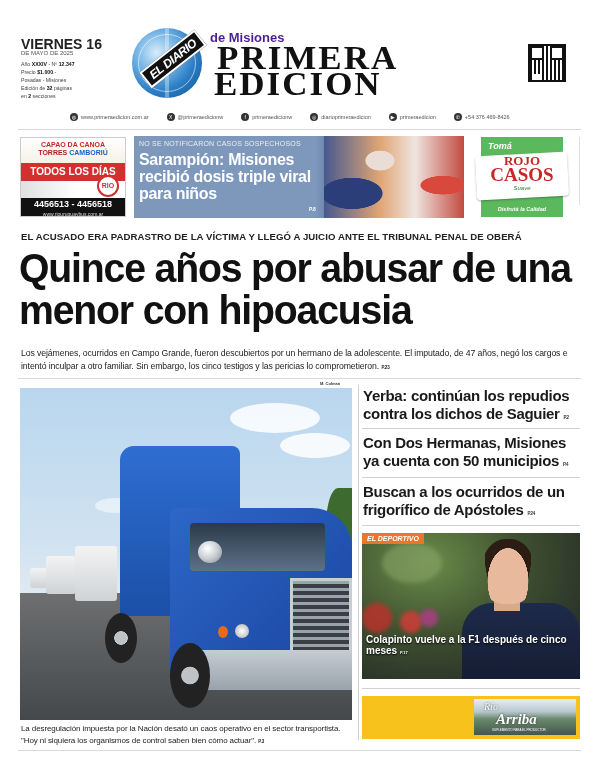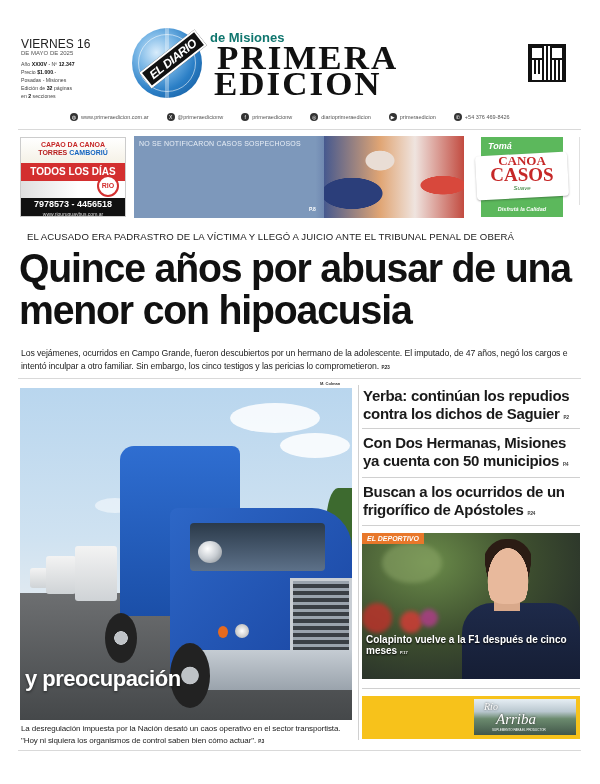--- a/index.html
+++ b/index.html
@@ -1,34 +1,34 @@
 <!DOCTYPE html>
 <html><head>
   <meta charset="utf-8">
   <style>
     * { box-sizing: border-box; margin: 0; padding: 0; }
     html, body { width: 600px; height: 784px; background: #ffffff; overflow: hidden; }
     body { font-family: "Liberation Sans", sans-serif; color: #1a1a1a; position: relative; }
 
     
     .edition-info { position: absolute; left: 21px; top: 40px; width: 100px; font-size: 5.2px; line-height: 8px; color: #444; }
-    .edition-info .day { font-size: 12px; font-weight: normal; color: #222; line-height: 9px; }
+    .edition-info .day { font-size: 14px; font-weight: bold; color: #222; line-height: 9px; }
     .edition-info .date { font-size: 6px; color: #555; line-height: 8px; margin-bottom: 3px; }
     .edition-info b { color: #111; }
 
     .logo { position: absolute; left: 132px; top: 24px; width: 330px; height: 80px; }
     .globe { position: absolute; left: 0; top: 4px; width: 70px; height: 70px; border-radius: 50%;
       background: radial-gradient(circle at 35% 35%, #d8ecfb 0%, #7ab7e6 30%, #2b7fc6 60%, #0d4f91 100%); }
     .globe::before { content: ""; position: absolute; inset: 6px; border-radius: 50%;
       border: 1px solid rgba(255,255,255,.55); }
     .globe::after { content: ""; position: absolute; left: 33px; top: 0; width: 4px; height: 70px;
       background: rgba(255,255,255,.35); }
     .eldiario-tag { position: absolute; left: 6px; top: 25px; transform: rotate(-38deg); background: #111;
       color: #fff; font-weight: bold; font-size: 12px; padding: 1px 5px; border: 2px solid #fff; letter-spacing: -0.5px; font-style: italic; }
-    .de-misiones { position: absolute; left: 78px; top: 6px; font-size: 13px; font-weight: bold; color: #0f766e; }
+    .de-misiones { position: absolute; left: 78px; top: 6px; font-size: 13px; font-weight: bold; color: #4c1d95; }
     .logo-line { position: absolute; left: 85px; font-family: "Liberation Serif", serif; font-weight: bold;
       font-size: 35px; letter-spacing: 2px; line-height: 30px; color: #111; transform: scaleY(0.95); }
     .logo-line.l1 { top: 20px; }
     .logo-line.l2 { top: 46px; left: 82px; }
 
     .qr { position: absolute; left: 528px; top: 44px; width: 38px; height: 38px;
       background:
         linear-gradient(#fff,#fff) 3px 3px/7px 7px no-repeat,
         linear-gradient(#fff,#fff) 28px 3px/7px 7px no-repeat,
         linear-gradient(#fff,#fff) 3px 28px/7px 7px no-repeat,
@@ -77,21 +77,21 @@
     .ad-mate .banner { position: absolute; left: 0; top: 17px; width: 92px; height: 44px; background: #fff; border-radius: 4px; transform: rotate(-3deg);
       box-shadow: 0 1px 2px rgba(0,0,0,.3); }
     .ad-mate .m1 { position: absolute; left: 10px; top: 18px; width: 72px; text-align: center; font-family: "Liberation Serif", serif; font-weight: bold;
       color: #c62828; font-size: 13px; line-height: 12px; }
     .ad-mate .m2 { position: absolute; left: 10px; top: 29px; width: 72px; text-align: center; font-family: "Liberation Serif", serif; font-weight: bold;
       color: #c62828; font-size: 19px; line-height: 18px; }
     .ad-mate .suave { position: absolute; left: 10px; top: 48px; width: 72px; text-align: center; font-style: italic; color: #2e7d32; font-size: 6px; }
     .ad-mate .disf { position: absolute; left: 10px; top: 69px; width: 72px; text-align: center; font-style: italic; color: #fff; font-size: 5.5px; font-weight: bold; }
 
     
-    .kicker-main { position: absolute; left: 27px; top: 231px; font-size: 9.6px; color: #222; letter-spacing: 0.1px; white-space: nowrap; }
+    .kicker-main { position: absolute; left: 21px; top: 231px; font-size: 9.6px; color: #222; letter-spacing: 0.1px; white-space: nowrap; font-weight: bold; }
     .headline { position: absolute; left: 19px; top: 247px; width: 570px; font-size: 40px; font-weight: bold; line-height: 42px;
       letter-spacing: -1.2px; color: #111; transform: scaleX(0.98); transform-origin: left; }
     .lead { position: absolute; left: 21px; top: 347px; width: 563px; font-size: 8.7px; line-height: 13px; color: #222; letter-spacing: -0.1px; }
     .pg-ref { font-size: 4.5px; font-weight: bold; }
 
     
     .credit { position: absolute; left: 320px; top: 381px; font-size: 4px; font-weight: bold; color: #333; }
     .truck-photo { position: absolute; left: 20px; top: 388px; width: 332px; height: 332px; overflow: hidden;
       background: linear-gradient(180deg, #b9d6ee 0%, #cfe2f1 45%, #dfe9f1 62%, #7c7f82 70%, #4e5154 100%); }
     .cloud { position: absolute; background: #fff; border-radius: 50%; opacity: .85; }
@@ -127,21 +127,21 @@
     .sport .neck { position: absolute; left: 132px; top: 60px; width: 26px; height: 18px; background: #d9a98b; }
     .sport .label { position: absolute; left: 0; top: 0; background: #e8772a; color: #fff; font-size: 7px; font-weight: bold; font-style: italic; padding: 2px 5px; }
     .sport .caption { position: absolute; left: 4px; top: 101px; font-size: 10px; line-height: 11px; font-weight: bold; color: #fff; text-shadow: 0 1px 2px #000; }
     .sport .caption .pg-ref { font-size: 4px; }
 
     .supplement { position: absolute; left: 362px; top: 696px; width: 218px; height: 43px; background: #f7c21b; }
     .supplement .txt { position: absolute; left: 8px; top: 8px; width: 96px; text-align: center; font-size: 10px; font-weight: bold; color: #222; line-height: 13px; }
     .supplement .thumb { position: absolute; left: 112px; top: 3px; width: 102px; height: 36px;
       background: linear-gradient(180deg,#e6eef4 0%,#b9c7cf 35%,#6b8a6e 55%,#42574a 100%); }
     .supplement .rio { position: absolute; left: 10px; top: 2px; font-family: "Liberation Serif", serif; font-style: italic; font-size: 10px; color: #fff; text-shadow: 0 0 2px #444; }
-    .supplement .arriba { position: absolute; left: 22px; top: 12px; font-family: "Liberation Serif", serif; font-style: italic; font-size: 15px; color: #fff; text-shadow: 0 0 2px #333; }
+    .supplement .arriba { position: absolute; left: 22px; top: 12px; font-family: "Liberation Serif", serif; font-style: italic; font-size: 15px; color: #fff; text-shadow: 0 0 2px #333; font-weight: bold; }
     .supplement .sub { position: absolute; left: 18px; top: 29px; font-size: 3px; color: #fff; }
   </style>
 </head>
 <body>
 
 <div class="edition-info">
   <div class="day">VIERNES 16</div>
   <div class="date">DE MAYO DE 2025</div>
   <div>
     <span>Año</span>
@@ -206,35 +206,36 @@
 
 <div class="ad-bus">
   <div class="top">
     <div class="t1">CAPAO DA CANOA</div>
     <div class="t2"><span style="color:#b71c1c">TORRES</span> <span>CAMBORIÚ</span></div>
   </div>
   <div class="mid">TODOS LOS DÍAS</div>
   <div class="pic">
     <div class="rio">RIO</div>
   </div>
-  <div class="phones">7978573 - 4456518</div>
+  <div class="phones">4456513 - 4456518</div>
   <div class="web">www.riouruguaybus.com.ar</div>
 </div>
 
 <div class="teaser">
   <div class="photo"></div>
   <div class="kicker">NO SE NOTIFICARON CASOS SOSPECHOSOS</div>
+  <div class="title">Sarampión: Misiones recibió dosis triple viral para niños</div>
   <div class="pg">P.8</div>
 </div>
 
 <div class="ad-mate">
   <div class="bg"></div>
   <div class="toma">Tomá</div>
   <div class="banner"></div>
-  <div class="m1">CANOA</div>
+  <div class="m1">ROJO</div>
   <div class="m2">CASOS</div>
   <div class="suave">Suave</div>
   <div class="disf">Disfrutá la Calidad</div>
 </div>
 
 <div class="kicker-main">EL ACUSADO ERA PADRASTRO DE LA VÍCTIMA Y LLEGÓ A JUICIO ANTE EL TRIBUNAL PENAL DE OBERÁ</div>
 <h1 class="headline">Quince años por abusar de una menor con hipoacusia</h1>
 <p class="lead">
   <span>Los vejámenes, ocurridos en Campo Grande, fueron descubiertos por un hermano de la adolescente. El imputado, de 47 años, negó los cargos e intentó inculpar a otro familiar. Sin embargo, los cinco testigos y las pericias lo comprometieron.</span>
   <span class="pg-ref">P.23</span>
@@ -255,21 +256,20 @@
   <div class="truck-front"></div>
   <div class="windshield"></div>
   <div class="mirror"></div>
   <div class="grille"></div>
   <div class="bumper"></div>
   <div class="lights" style="left:198px;top:238px;background:#e66a1f;"></div>
   <div class="lights" style="left:215px;top:236px;width:14px;height:14px;background:radial-gradient(circle,#fff,#aaa);"></div>
   <div class="wheel" style="left:85px;top:225px;width:32px;height:50px;"></div>
   <div class="wheel" style="left:150px;top:255px;width:40px;height:65px;"></div>
   <div class="photo-caption">
-    <div>y preocupación</div>
   </div>
 </div>
 <p class="truck-body-text">
   <span>La desregulación impuesta por la Nación desató un caos operativo en el sector transportista. "Hoy ni siquiera los organismos de control saben bien cómo actuar".</span>
   <span class="pg-ref">P.3</span>
 </p>
 <div class="rule" style="top:750px;"></div>
 
 <div class="col-divider"></div>
 

